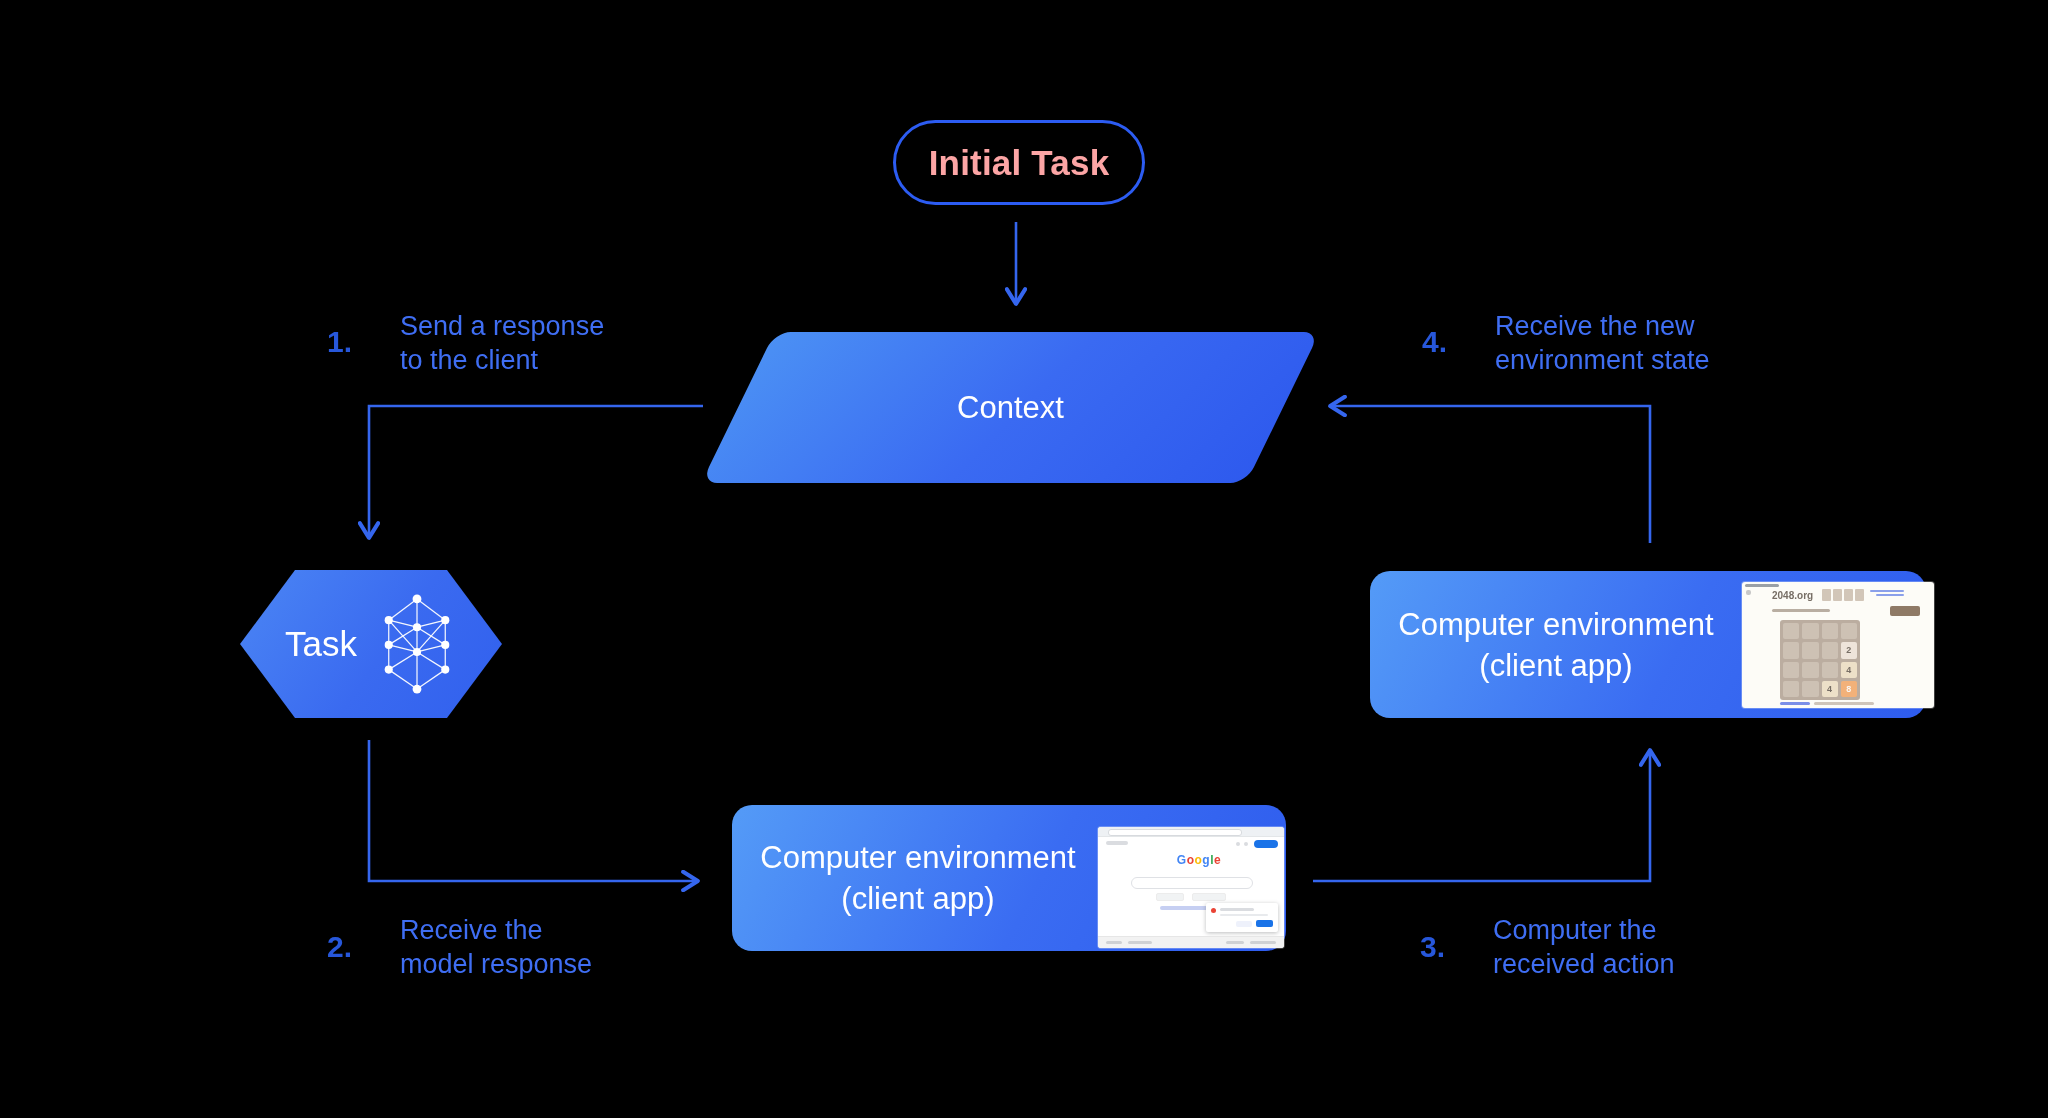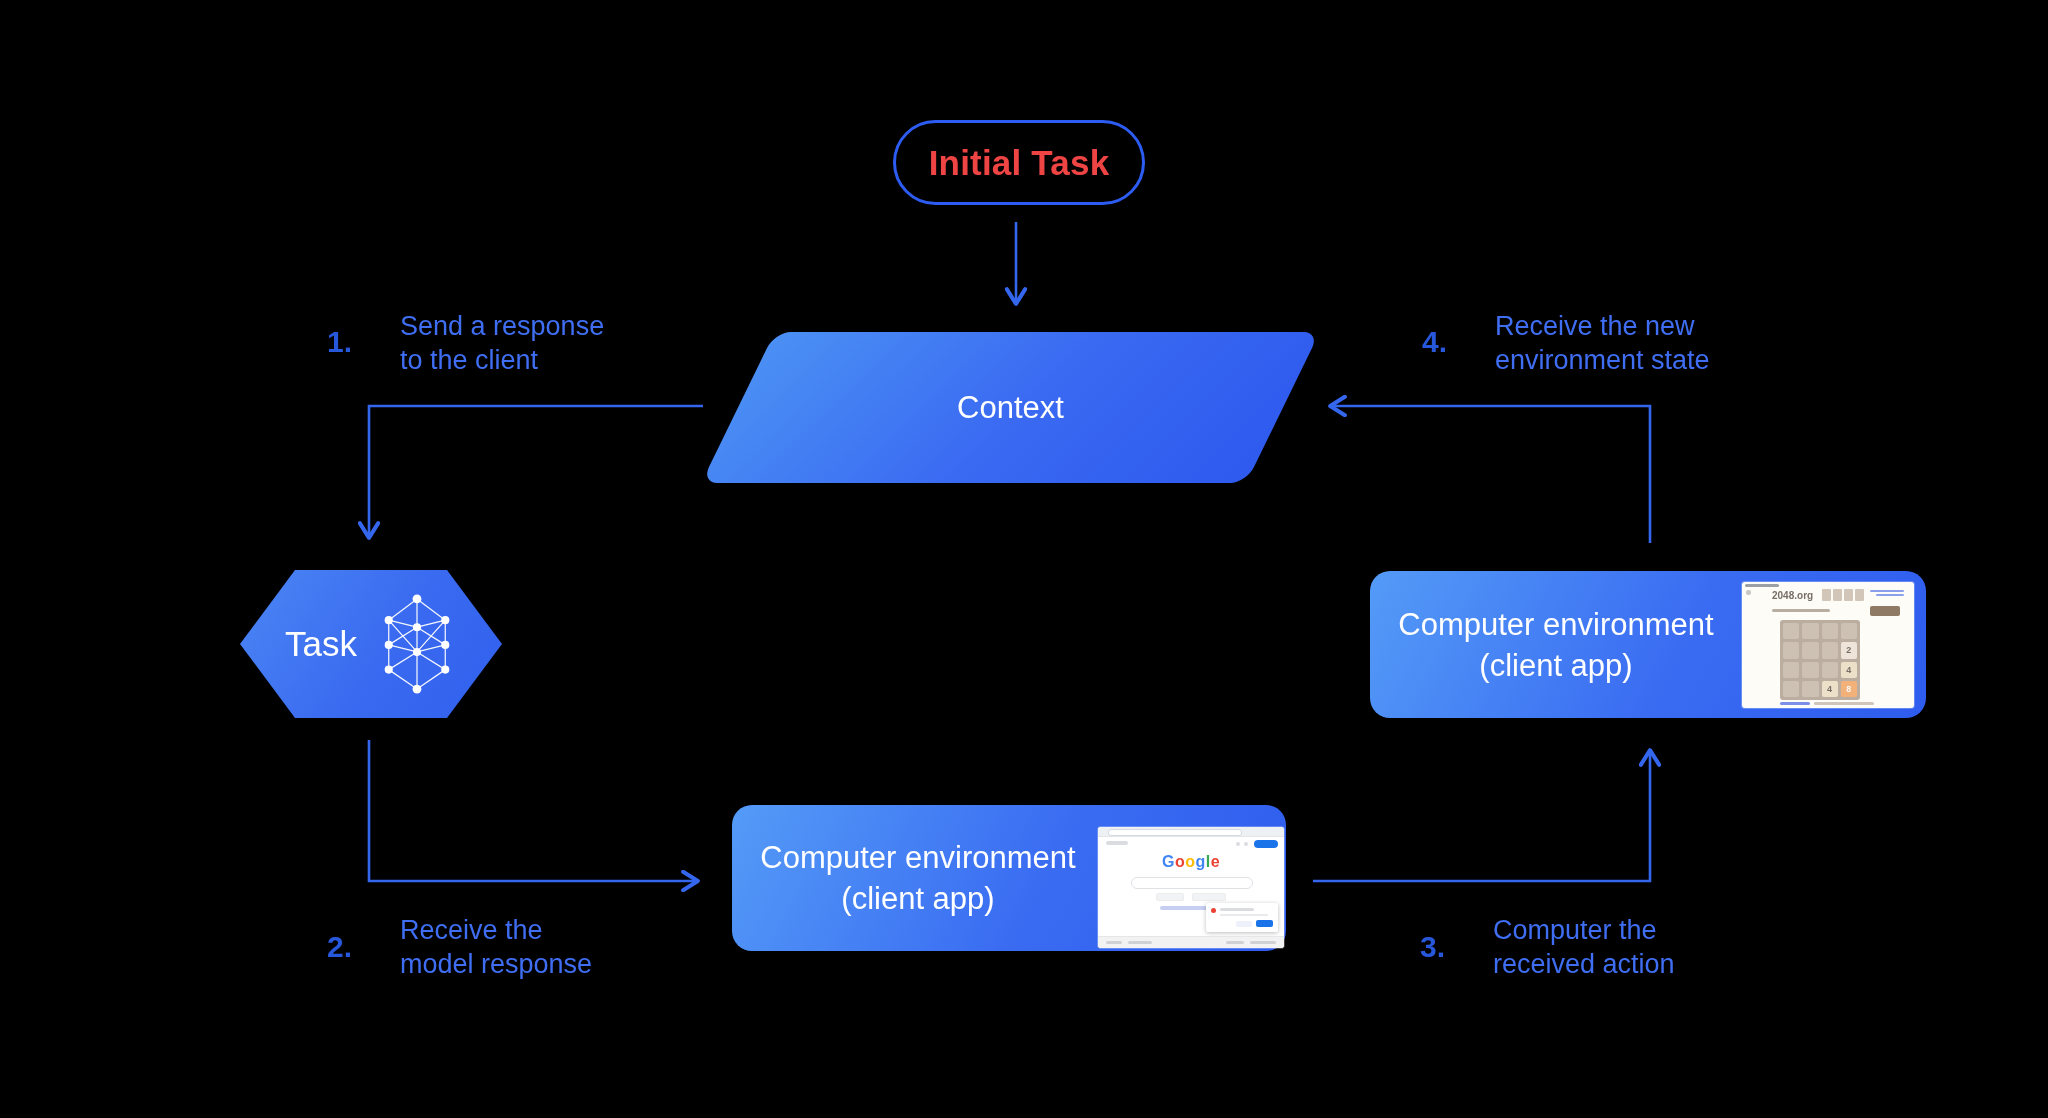--- a/index.html
+++ b/index.html
@@ -6,21 +6,21 @@
   .canvas{position:relative;width:2048px;height:1118px;background:#000;overflow:hidden;
           font-family:"Liberation Sans",sans-serif;}
   .abs{position:absolute;}
 
   
   svg.connectors{position:absolute;left:0;top:0;width:2048px;height:1118px;pointer-events:none;}
 
   
   .pill{left:893px;top:120px;width:246px;height:79px;border:3px solid #2c5cf2;border-radius:44px;
         display:flex;align-items:center;justify-content:center;}
-  .pill span{color:#ef4444;font-size:35px;font-weight:700;letter-spacing:.2px;}
+  .pill span{color:#fca5a5;font-size:35px;font-weight:700;letter-spacing:.2px;}
 
   
   .para-bg{left:738px;top:332px;width:545px;height:151px;border-radius:16px;
            transform:skewX(-26deg);
            background:linear-gradient(118deg,#4b90f4 0%,#3a6af2 52%,#2e5aee 100%);}
   .para-text{left:738px;top:332px;width:545px;height:151px;display:flex;flex-direction:column;
              align-items:center;justify-content:center;color:#fff;font-size:31px;line-height:42px;}
 
   
   .hexagon{left:240px;top:570px;width:262px;height:148px;
@@ -40,29 +40,29 @@
   .step-num{color:#2757da;font-size:30px;font-weight:700;}
   .step-text{color:#3f6ef3;font-size:27px;font-weight:500;line-height:34px;}
 
   
   .thumb-google{left:366px;top:22px;width:186px;height:121px;background:#fff;border-radius:3px;
                 overflow:hidden;box-shadow:0 0 0 1px rgba(255,255,255,.25);}
   .blob{position:absolute;background:#dadce0;border-radius:2px;}
   .g-topbar{position:absolute;left:0;top:0;width:100%;height:9px;background:#eef1f4;border-bottom:1px solid #e3e6e8;}
   .g-addr{position:absolute;left:10px;top:2px;width:132px;height:5px;background:#fff;border:1px solid #d7dade;border-radius:3px;}
   .g-bluebtn{position:absolute;right:6px;top:13px;width:24px;height:8px;border-radius:4px;background:#1a73e8;}
-  .g-logo{position:absolute;left:0;top:26px;width:100%;text-align:center;font-size:16px;font-weight:700;
-          filter:blur(.7px);letter-spacing:.5px;}
+  .g-logo{position:absolute;left:0;top:26px;width:100%;text-align:center;font-size:12px;font-weight:700;
+          filter:blur(.7px);letter-spacing:.5px;padding-left:8px;}
   .g-search{position:absolute;left:33px;top:50px;width:120px;height:10px;border:1px solid #dfe1e5;border-radius:6px;}
   .g-dialog{position:absolute;right:6px;bottom:16px;width:72px;height:29px;background:#fff;border-radius:2px;
             box-shadow:0 1px 4px rgba(60,64,67,.35);}
   .g-footer{position:absolute;left:0;bottom:0;width:100%;height:11px;background:#f2f2f2;border-top:1px solid #e6e6e6;}
 
   
-  .thumb-2048{left:372px;top:11px;width:172px;height:126px;background:#fdfcf7;border-radius:3px;
+  .thumb-2048{left:372px;top:11px;width:192px;height:126px;background:#fdfcf7;border-radius:3px;
               overflow:hidden;box-shadow:0 0 0 1px rgba(255,255,255,.25);}
   .t-title{position:absolute;left:30px;top:8px;font-size:10px;font-weight:700;color:#776e65;filter:blur(.5px);}
   .score-box{position:absolute;top:7px;width:9px;height:12px;background:#d2c6b8;border-radius:1px;}
   .t-btn{position:absolute;right:14px;top:24px;width:30px;height:10px;background:#8f7a66;border-radius:2px;}
   .t-grid{position:absolute;left:38px;top:38px;width:80px;height:80px;background:#bbada0;border-radius:3px;
           display:grid;grid-template-columns:repeat(4,1fr);grid-template-rows:repeat(4,1fr);gap:3px;padding:3px;box-sizing:border-box;}
   .t-cell{background:#cdc1b4;border-radius:2px;display:flex;align-items:center;justify-content:center;
           font-size:9px;font-weight:700;color:#776e65;}
   .tile-2{background:#eee4da;}
   .tile-4{background:#ede0c8;}

